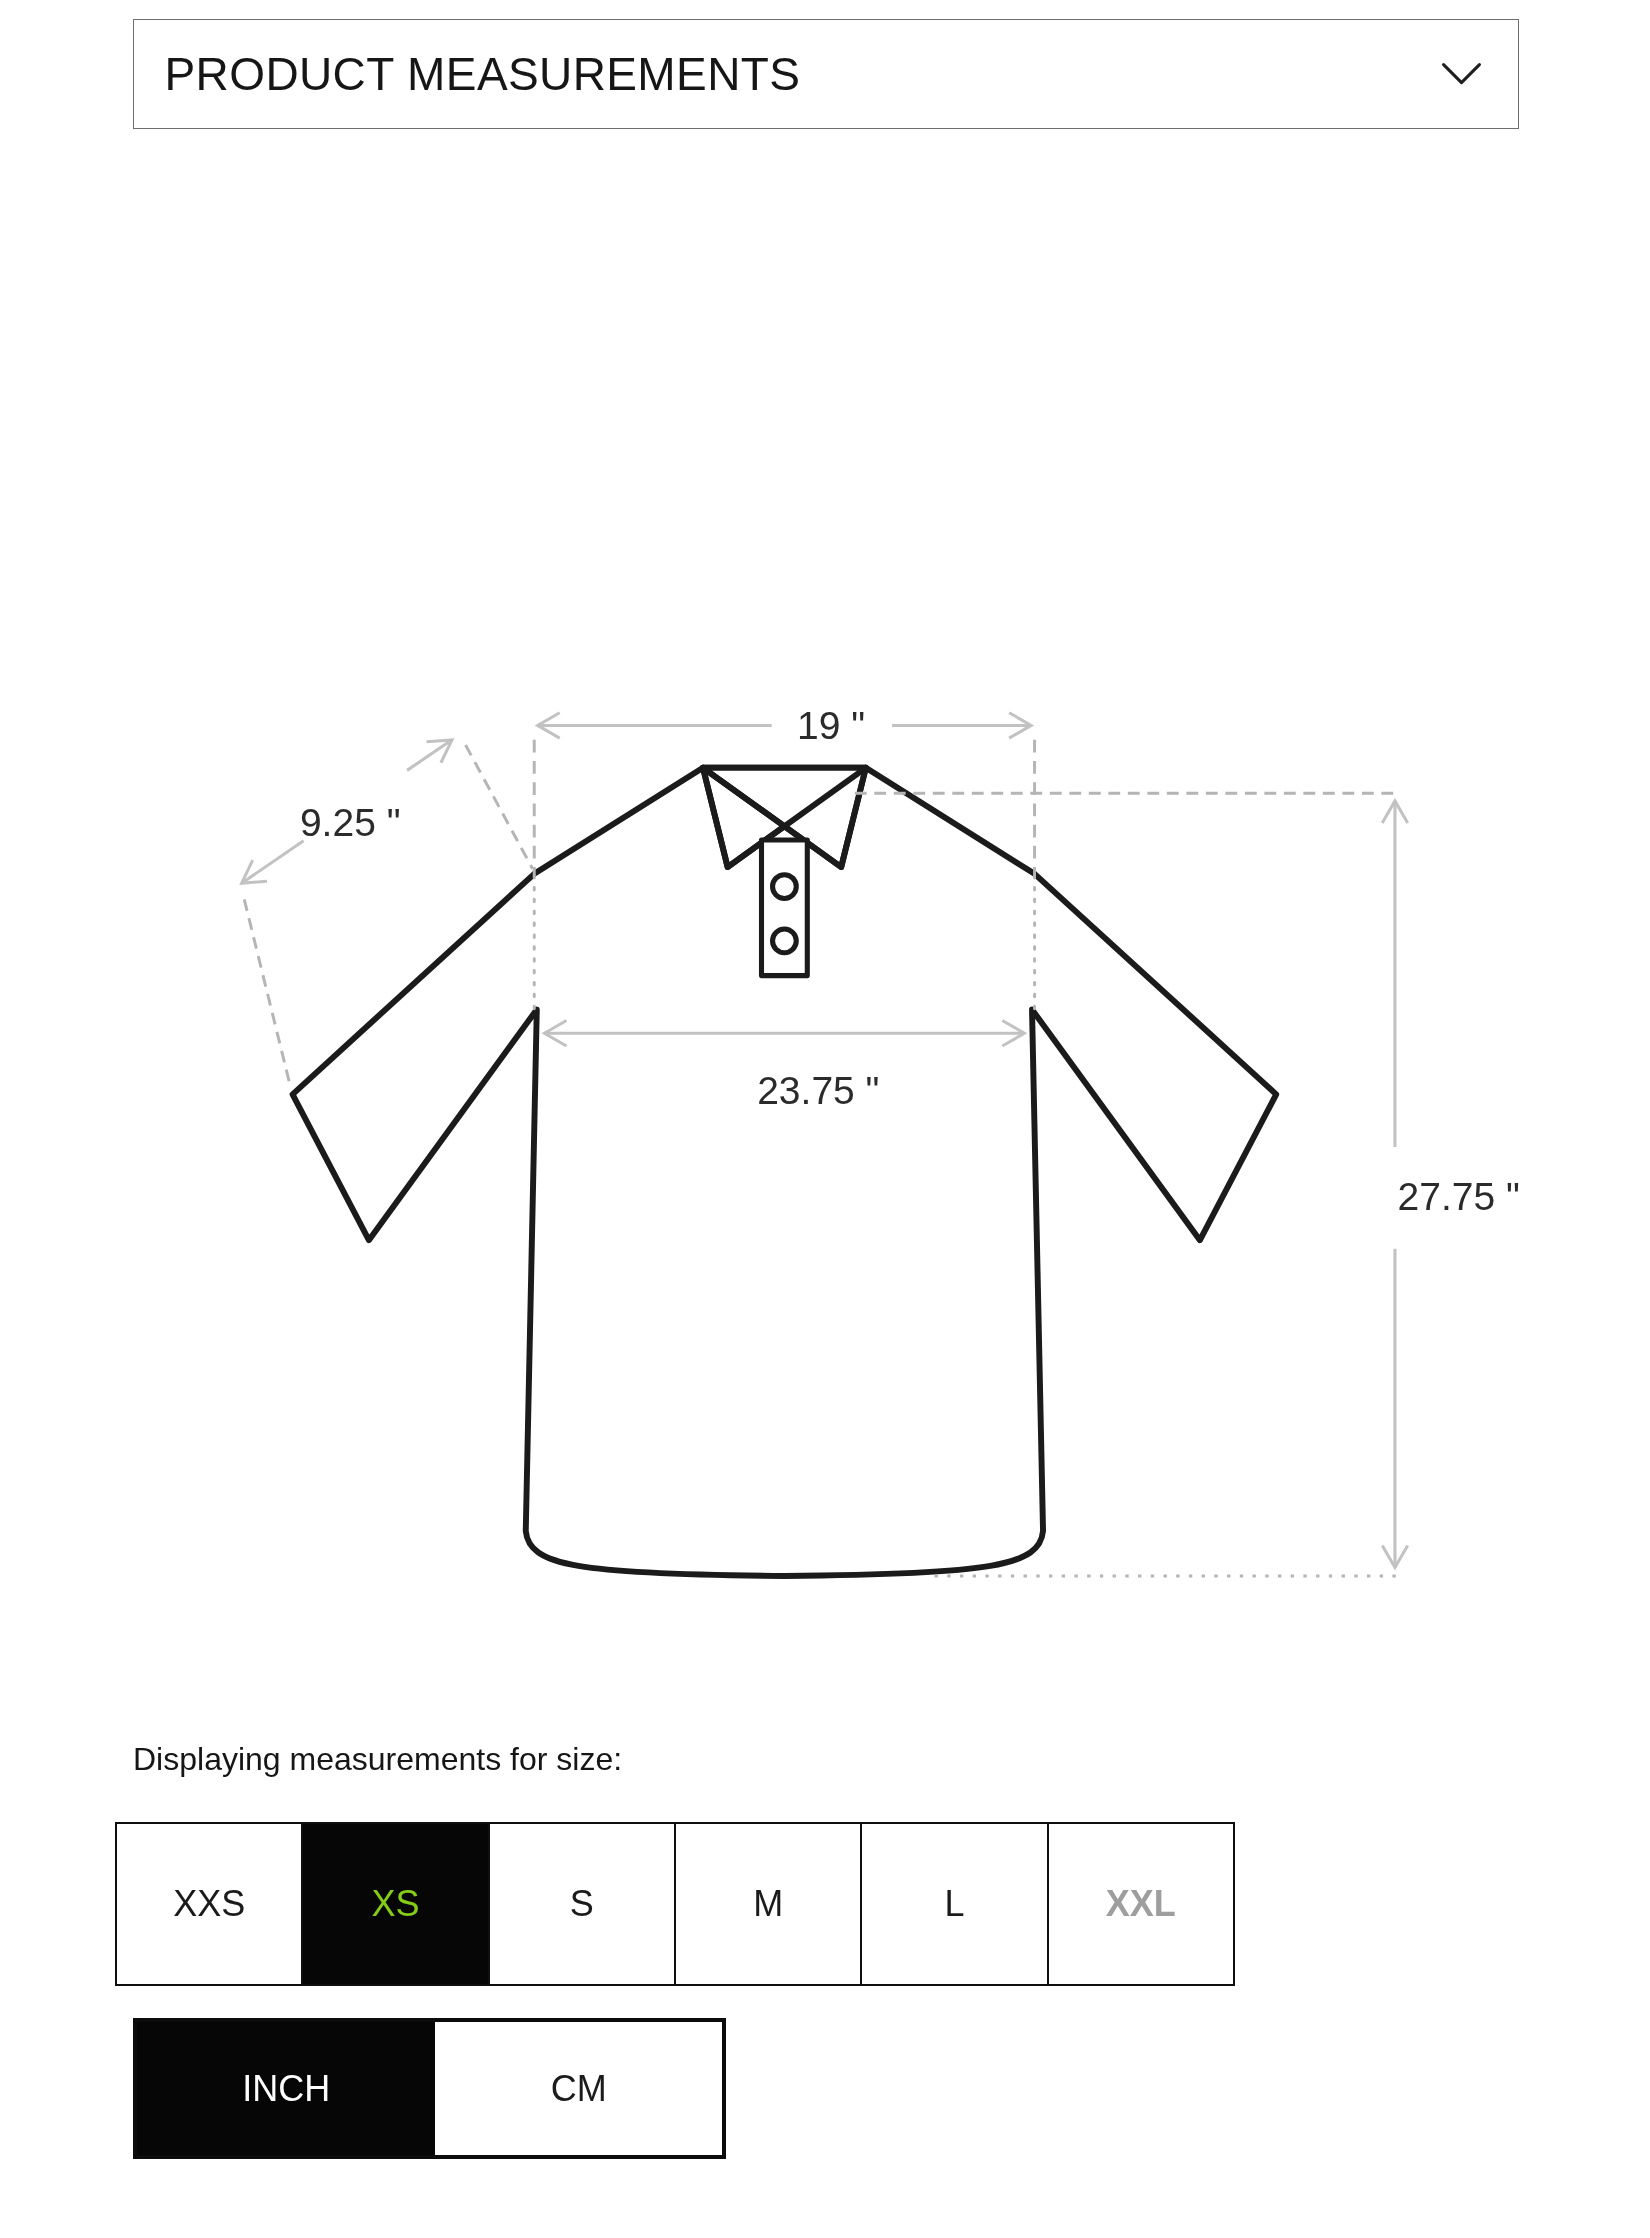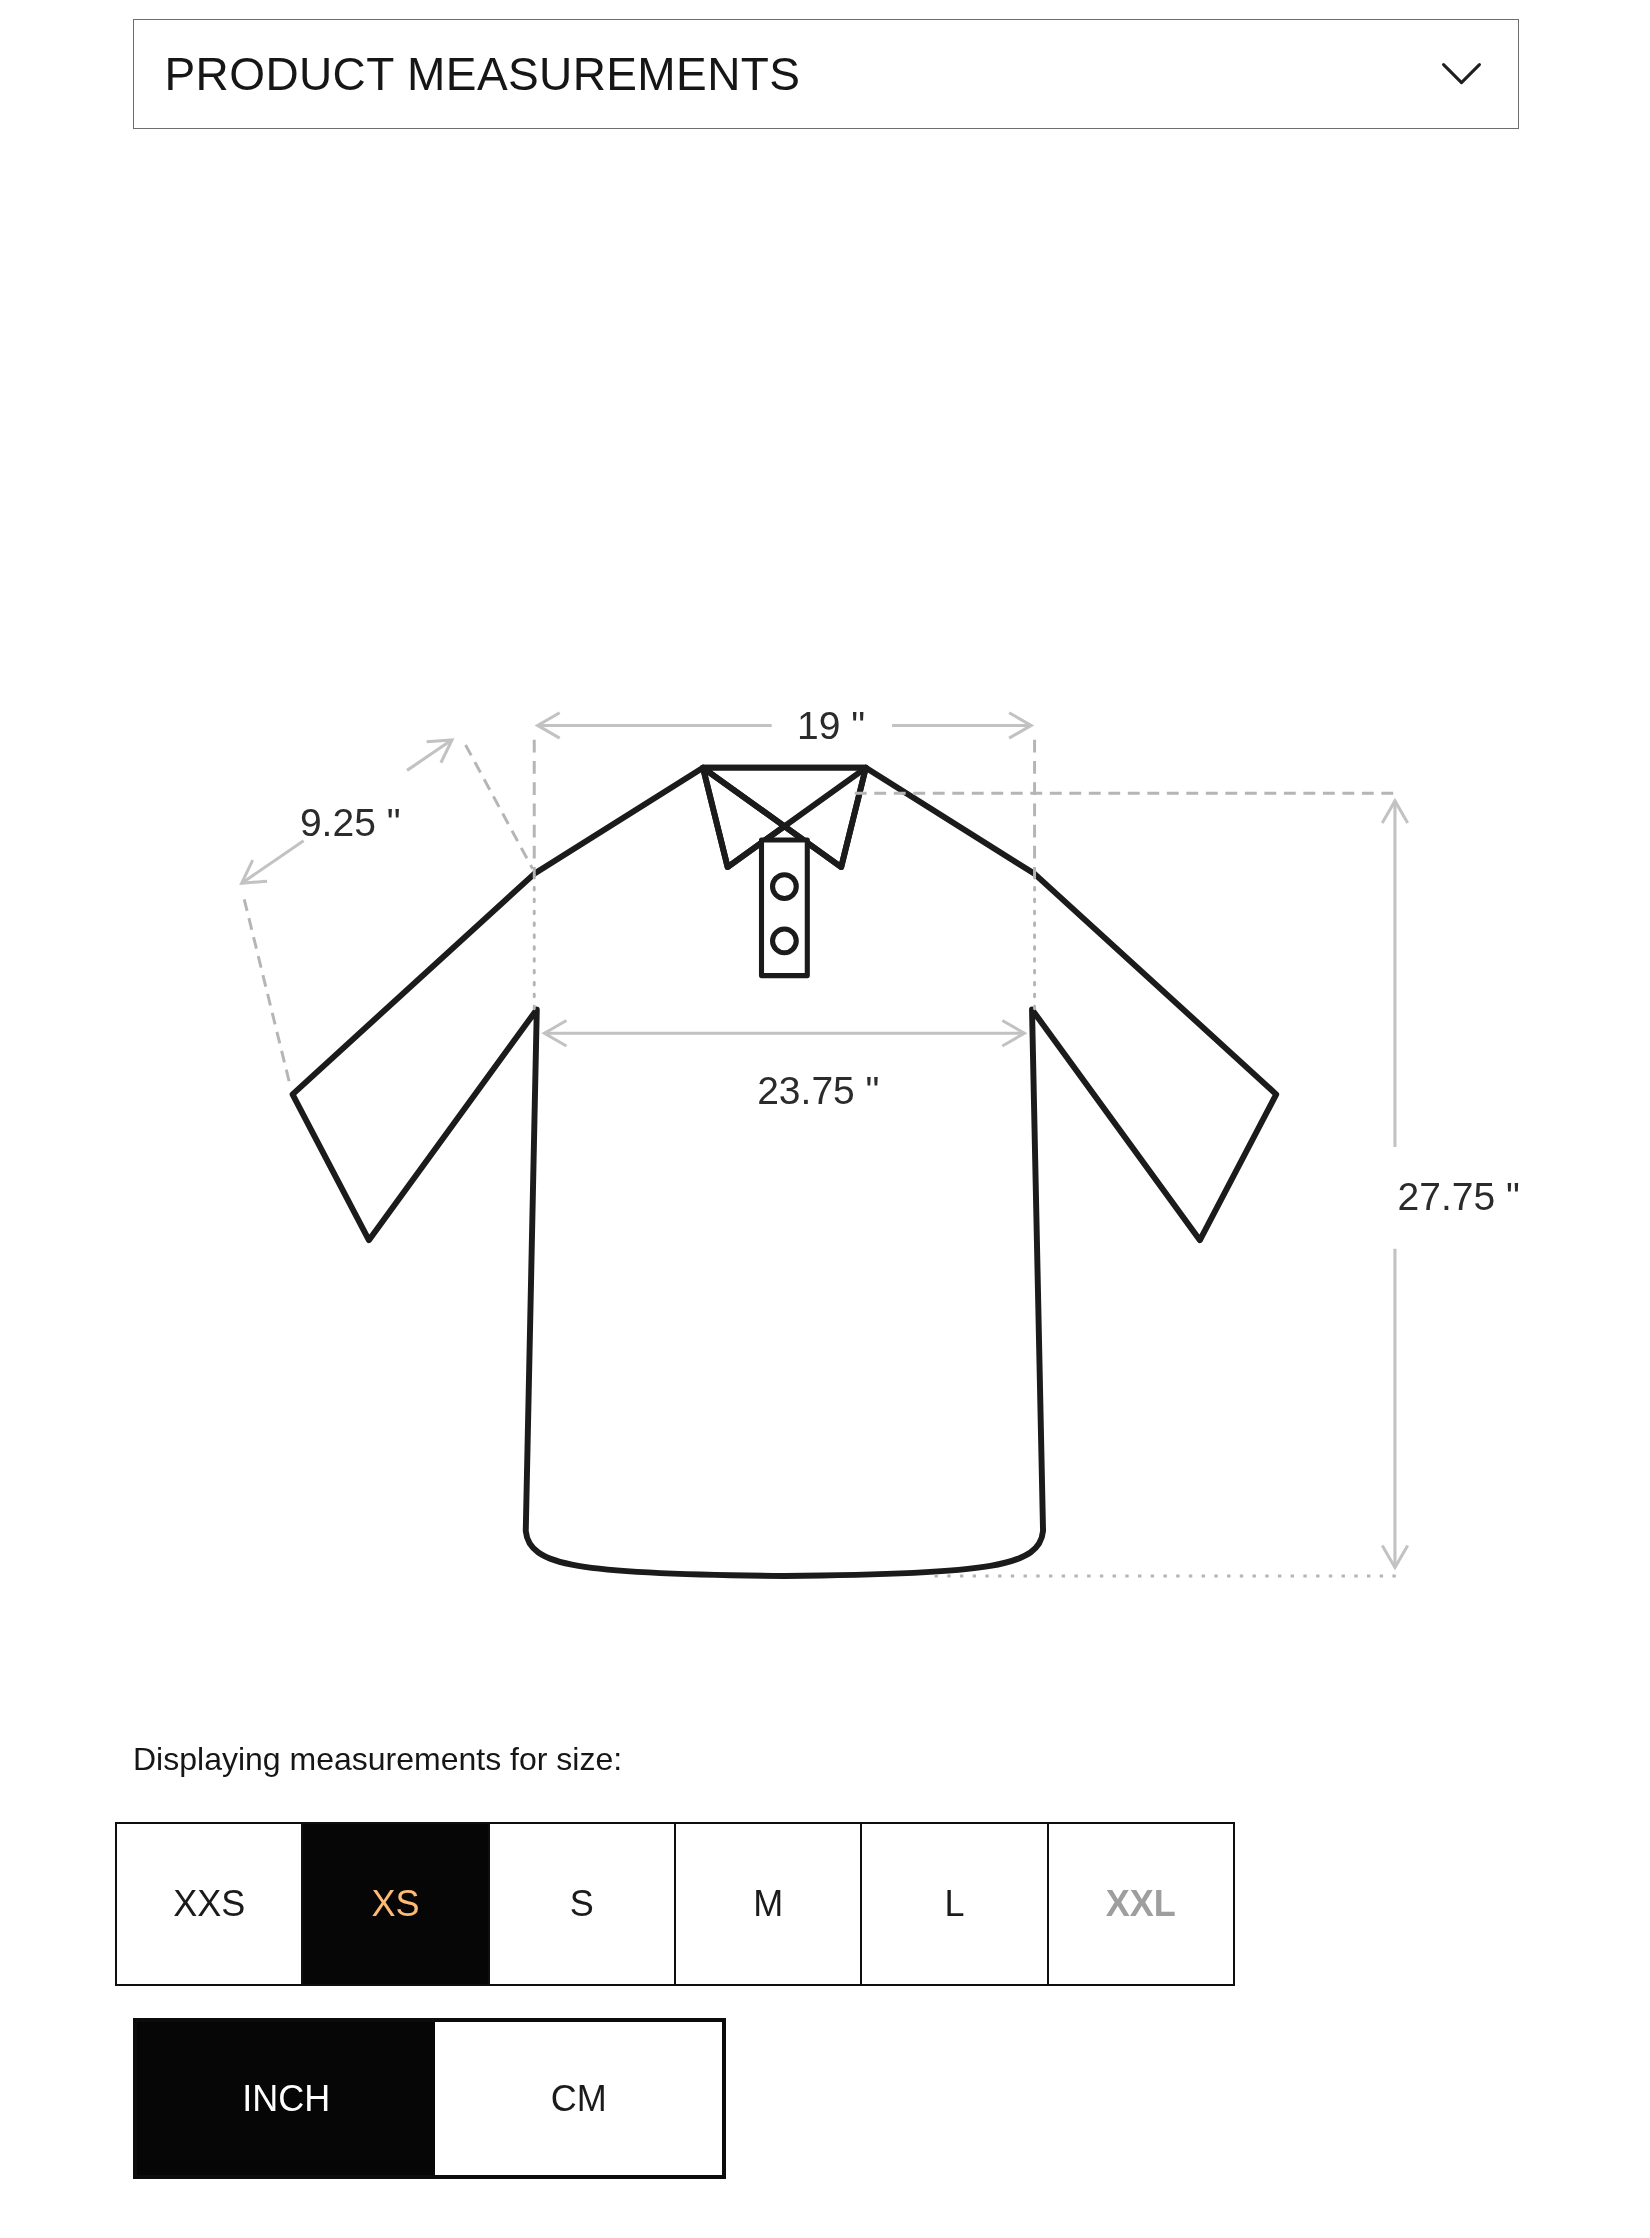--- a/index.html
+++ b/index.html
@@ -45,26 +45,26 @@
   .size-cell{
     flex:1 1 0;
     display:flex;align-items:center;justify-content:center;
     font-size:36px;color:#1b1b1b;
     border-right:2.5px solid #0f0f0f;
     box-sizing:border-box;
     cursor:pointer;
     user-select:none;
   }
   .size-cell:last-child{border-right:none;}
-  .size-cell--selected{background:#060606;color:#fdba74;}
+  .size-cell--selected{background:#060606;color:#84cc16;}
   .size-cell--disabled{color:#9e9e9e;font-weight:bold;}
   
   .unit-table{
     position:absolute;left:133px;top:2018px;
-    width:593px;height:161px;
+    width:593px;height:141px;
     box-sizing:border-box;
     border:4.2px solid #0c0c0c;
     display:flex;
     background:#ffffff;
   }
   .unit-cell{
     display:flex;align-items:center;justify-content:center;
     font-size:36px;color:#1b1b1b;
     cursor:pointer;user-select:none;
     box-sizing:border-box;

